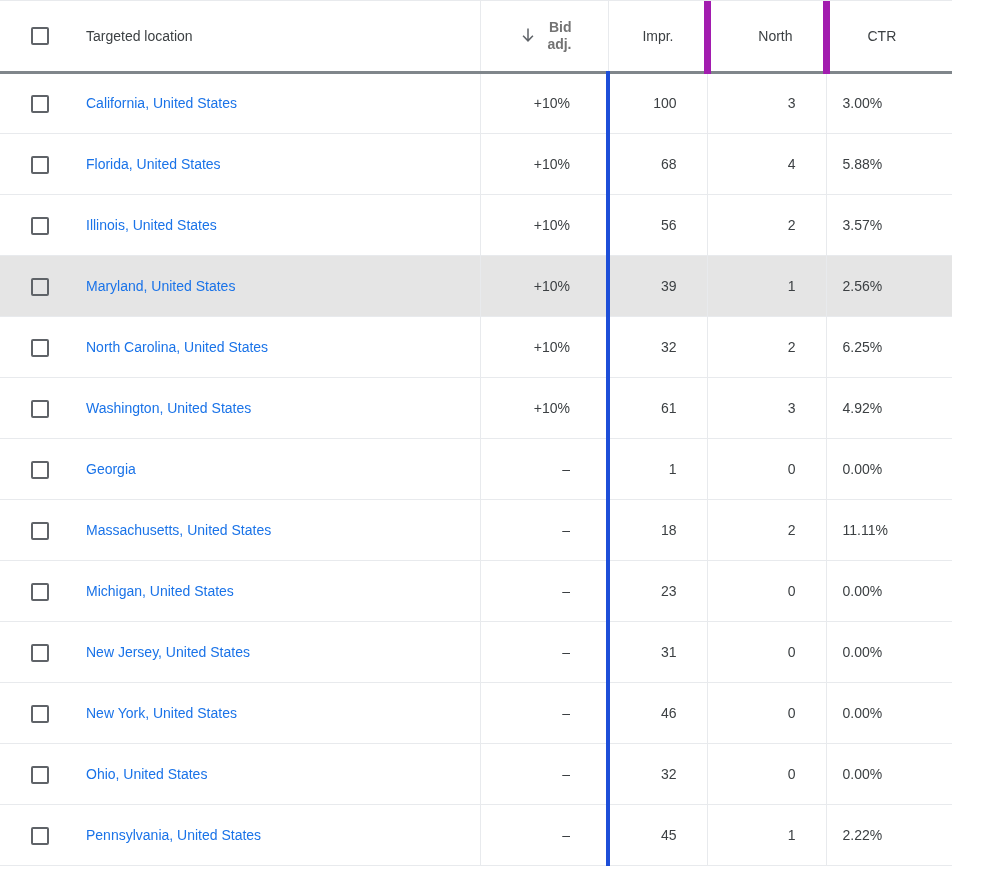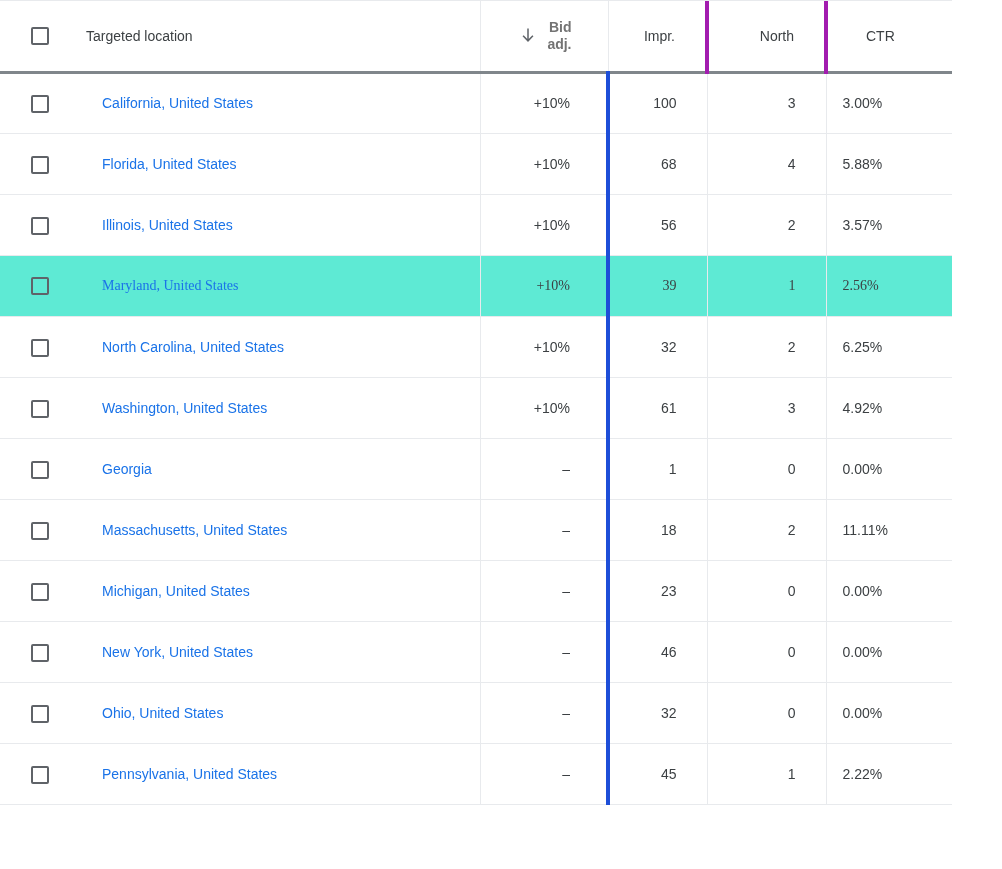--- a/index.html
+++ b/index.html
@@ -63,21 +63,21 @@
 
   thead th.th-bid {
     text-align: right;
     border-right: 1px solid #e8eaed;
     position: relative;
     padding-right: 36px;
   }
 
   thead th.th-num {
     text-align: right;
-    border-right: 4px solid #a21caf;
+    border-right: 7px solid #a21caf;
     padding-right: 30px;
   }
 
   thead th.th-ctr {
     text-align: left;
     padding-left: 38px;
   }
 
   .sorted-label {
     font-weight: 700;
@@ -93,21 +93,21 @@
     top: 50%;
     transform: translateY(-50%);
     width: 18px;
     height: 18px;
     display: block;
   }
 
   
   tbody tr { height: 61px; }
 
-  tbody tr.row-hover { background: #5eead4; font-family: Liberation Serif, serif; }
+  tbody tr.row-hover { background: #e5e5e5; }
 
   tbody td {
     font-size: 14px;
     color: #3c4043;
     vertical-align: middle;
     border-bottom: 1px solid #e8eaed;
     padding: 0 16px;
     line-height: 20px;
     white-space: nowrap;
     overflow: hidden;
@@ -138,21 +138,20 @@
 
   tbody td.td-ctr {
     text-align: left;
   }
 
   a.loc-link {
     color: #1a73e8;
     text-decoration: none;
     font-size: 14px;
     cursor: pointer;
-    margin-left: 16px;
   }
 
   
   .cbx {
     width: 18px;
     height: 18px;
     border: 2px solid #5f6368;
     border-radius: 2px;
     background: transparent;
     display: inline-block;
@@ -273,20 +272,28 @@
         <tr>
           <td class="td-check"><span class="cbx"></span></td>
           <td class="td-loc"><a class="loc-link">Michigan, United States</a></td>
           <td class="td-bid">–</td>
           <td class="td-num">23</td>
           <td class="td-num">0</td>
           <td class="td-ctr">0.00%</td>
         </tr>
         <tr>
           <td class="td-check"><span class="cbx"></span></td>
+          <td class="td-loc"><a class="loc-link">New Jersey, United States</a></td>
+          <td class="td-bid">–</td>
+          <td class="td-num">31</td>
+          <td class="td-num">0</td>
+          <td class="td-ctr">0.00%</td>
+        </tr>
+        <tr>
+          <td class="td-check"><span class="cbx"></span></td>
           <td class="td-loc"><a class="loc-link">New York, United States</a></td>
           <td class="td-bid">–</td>
           <td class="td-num">46</td>
           <td class="td-num">0</td>
           <td class="td-ctr">0.00%</td>
         </tr>
         <tr>
           <td class="td-check"><span class="cbx"></span></td>
           <td class="td-loc"><a class="loc-link">Ohio, United States</a></td>
           <td class="td-bid">–</td>

